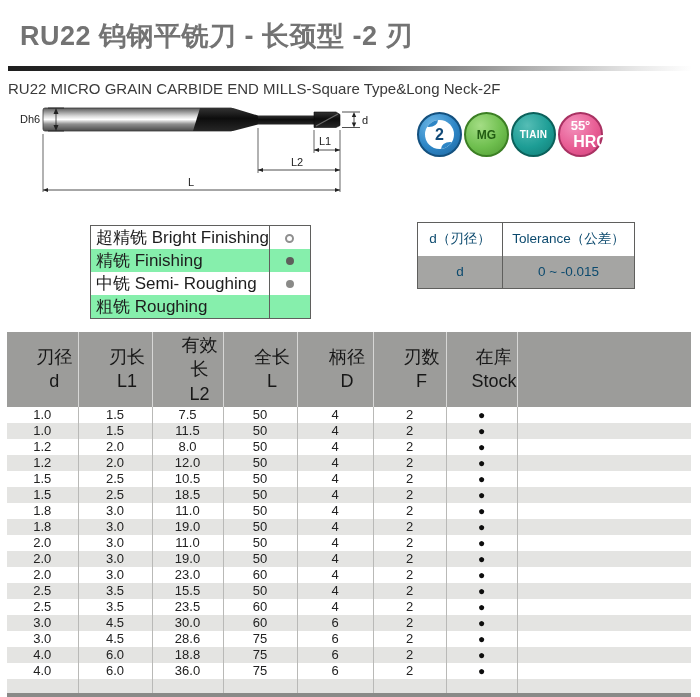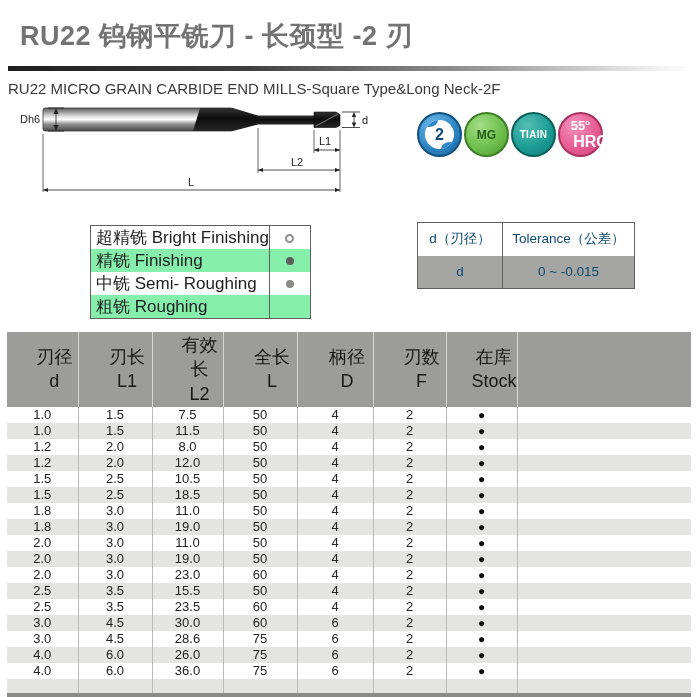--- a/index.html
+++ b/index.html
@@ -372,21 +372,21 @@
         <td>28.6</td>
         <td>75</td>
         <td>6</td>
         <td>2</td>
         <td><span class="dot">●</span></td>
         <td></td>
       </tr>
       <tr>
         <td>4.0</td>
         <td>6.0</td>
-        <td>26.0</td>
+        <td>18.8</td>
         <td>75</td>
         <td>6</td>
         <td>2</td>
         <td><span class="dot">●</span></td>
         <td></td>
       </tr>
       <tr>
         <td>4.0</td>
         <td>6.0</td>
         <td>36.0</td>

